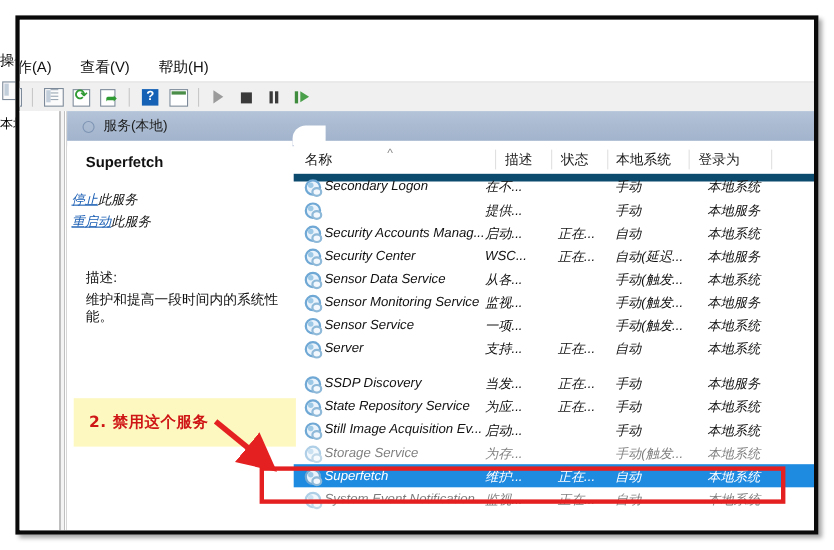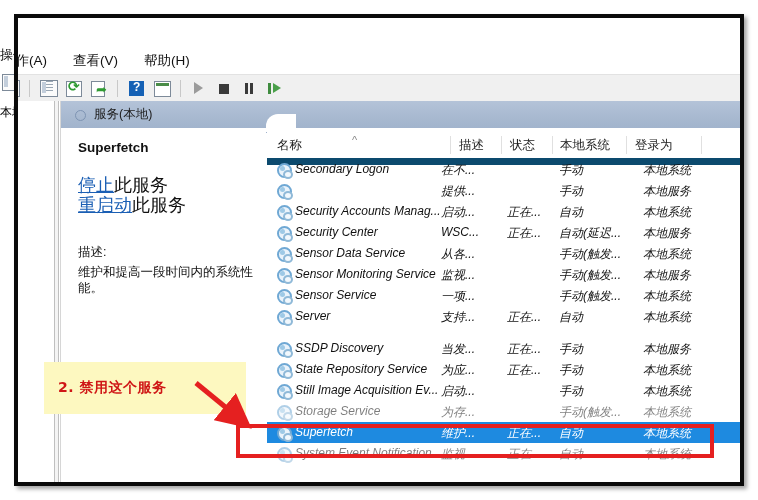--- a/index.html
+++ b/index.html
@@ -72,21 +72,21 @@
             background:linear-gradient(to bottom,#b4c3d8 0,#a8b9d0 50%,#9fb1cb 100%);}
   .band-title{position:absolute;left:33px;top:5px;font-size:12.5px;color:#1c1c1c;}
   .band-circle{position:absolute;left:14px;top:9px;width:9px;height:9px;border:1.6px solid #7e94b3;border-radius:50%;}
 
   
   .tabcurve{position:absolute;left:205px;top:13px;width:30px;height:18px;background:#fff;border-top-left-radius:12px;}
 
   
   .info{position:absolute;left:0;top:27px;width:205px;bottom:0;background:#fff;}
   .info-title{position:absolute;left:17px;top:12px;font-size:13.5px;font-weight:bold;color:#111;}
-  .lnk{position:absolute;left:17px;font-size:18px;color:#111;white-space:nowrap;}
+  .lnk{position:absolute;left:4px;font-size:12px;color:#111;white-space:nowrap;font-style:italic;}
   .lnk a{color:#1b5fb4;text-decoration:underline;}
   .l1{top:45px;}
   .l2{top:65px;text-align:center;}
   .desc-h{position:absolute;left:17px;top:116px;font-size:12.5px;color:#111;}
   .desc-b{position:absolute;left:17px;top:136px;width:195px;font-size:12.5px;color:#111;line-height:16px;}
 
   
   .list{position:absolute;left:206px;top:27px;right:0;bottom:0;background:#fff;}
   .list-head{position:absolute;left:0;top:5px;right:0;height:25px;background:#fff;
              border-bottom:7px solid #0c4a6e;}
@@ -112,21 +112,21 @@
             border:2.4px solid #6fa8d4;background:#eaf3fb;}
   .gear .g2{position:absolute;left:4px;top:4px;width:5px;height:5px;border-radius:50%;background:#9ec9e6;}
   .gear .g3{position:absolute;left:7px;top:8px;width:6px;height:5px;border-radius:50%;
             border:2px solid #8fb9d8;background:#f2f8fd;}
 
   
   .note{position:absolute;background:#fdf8c0;color:#cf1616;font-weight:bold;
         font-size:14px;letter-spacing:.5px;display:flex;align-items:center;padding-left:14px;
         font-family:"DejaVu Sans","Liberation Sans",sans-serif;}
   .note1{left:268px;top:38px;width:280px;height:38px;}
-  .note2{left:44px;top:362px;width:188px;height:52px;}
+  .note2{left:67px;top:362px;width:188px;height:44px;}
 
   .redbox{position:absolute;left:236px;top:424px;width:478px;height:34px;
           border:4px solid #e52020;box-sizing:border-box;}
 
   svg.overlay{position:absolute;left:0;top:0;width:758px;height:500px;pointer-events:none;}
 </style>
 </head>
 <body>
 
 <div class="root">

